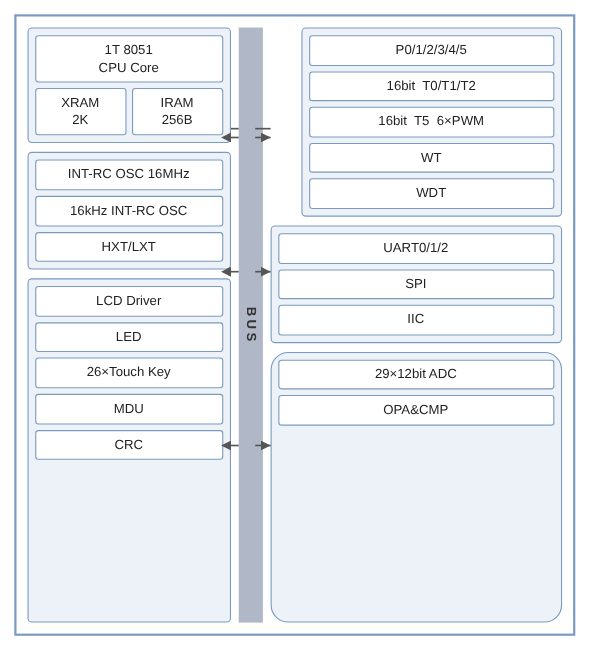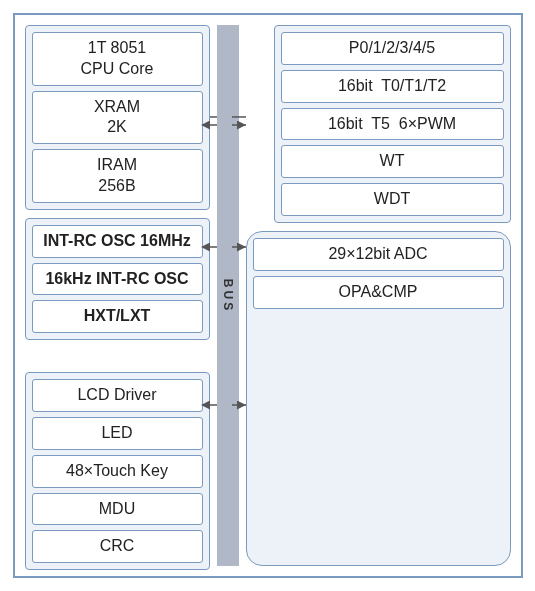--- a/index.html
+++ b/index.html
@@ -63,27 +63,26 @@
       display: flex;
       flex-direction: column;
       gap: 5px;
     }
     .inner-box {
       border: 1.5px solid #7a9abf;
       border-radius: 3px;
       background: #fff;
       text-align: center;
       padding: 5px 4px;
-      font-size: 16px;
+      font-size: 12px;
       color: #222;
       line-height: 1.3;
     }
     .row-boxes {
       display: flex;
-      flex-direction: column;
       gap: 5px;
       border-radius: 12px;
     }
     .row-boxes .inner-box {
       flex: 1;
     }
   </style>
 </head>
 <body>
 
@@ -92,30 +91,30 @@
   <div class="left-col">
 
     <div class="group-box" style="flex:0 0 auto;">
       <div class="inner-box">1T 8051<br>CPU Core</div>
       <div class="row-boxes">
         <div class="inner-box">XRAM<br>2K</div>
         <div class="inner-box">IRAM<br>256B</div>
       </div>
     </div>
 
-    <div class="group-box" style="flex:0 0 auto;font-weight:bold;">
+    <div class="group-box" style="flex:0 0 auto;">
       <div class="inner-box">INT-RC OSC 16MHz</div>
       <div class="inner-box">16kHz INT-RC OSC</div>
       <div class="inner-box">HXT/LXT</div>
     </div>
 
-    <div class="group-box" style="flex:1;margin-top:24px;">
+    <div class="group-box" style="flex:1;">
       <div class="inner-box">LCD Driver</div>
       <div class="inner-box">LED</div>
-      <div class="inner-box">48×Touch Key</div>
+      <div class="inner-box">26×Touch Key</div>
       <div class="inner-box">MDU</div>
       <div class="inner-box">CRC</div>
     </div>
 
   </div>
 
   <div class="bus-col">
 
     <div class="bus-bar"></div>
 
@@ -156,20 +155,25 @@
   <div class="right-col">
 
     <div class="group-box" style="flex:0 0 auto;margin-left:28px;">
       <div class="inner-box">P0/1/2/3/4/5</div>
       <div class="inner-box">16bit&nbsp; T0/T1/T2</div>
       <div class="inner-box">16bit&nbsp; T5&nbsp; 6×PWM</div>
       <div class="inner-box">WT</div>
       <div class="inner-box">WDT</div>
     </div>
 
+    <div class="group-box" style="flex:0 0 auto;">
+      <div class="inner-box">UART0/1/2</div>
+      <div class="inner-box">SPI</div>
+      <div class="inner-box">IIC</div>
+    </div>
 
     <div class="group-box" style="flex:1;border-radius:16px;">
       <div class="inner-box">29×12bit ADC</div>
       <div class="inner-box">OPA&amp;CMP</div>
     </div>
 
   </div>
 
 </div>
 

